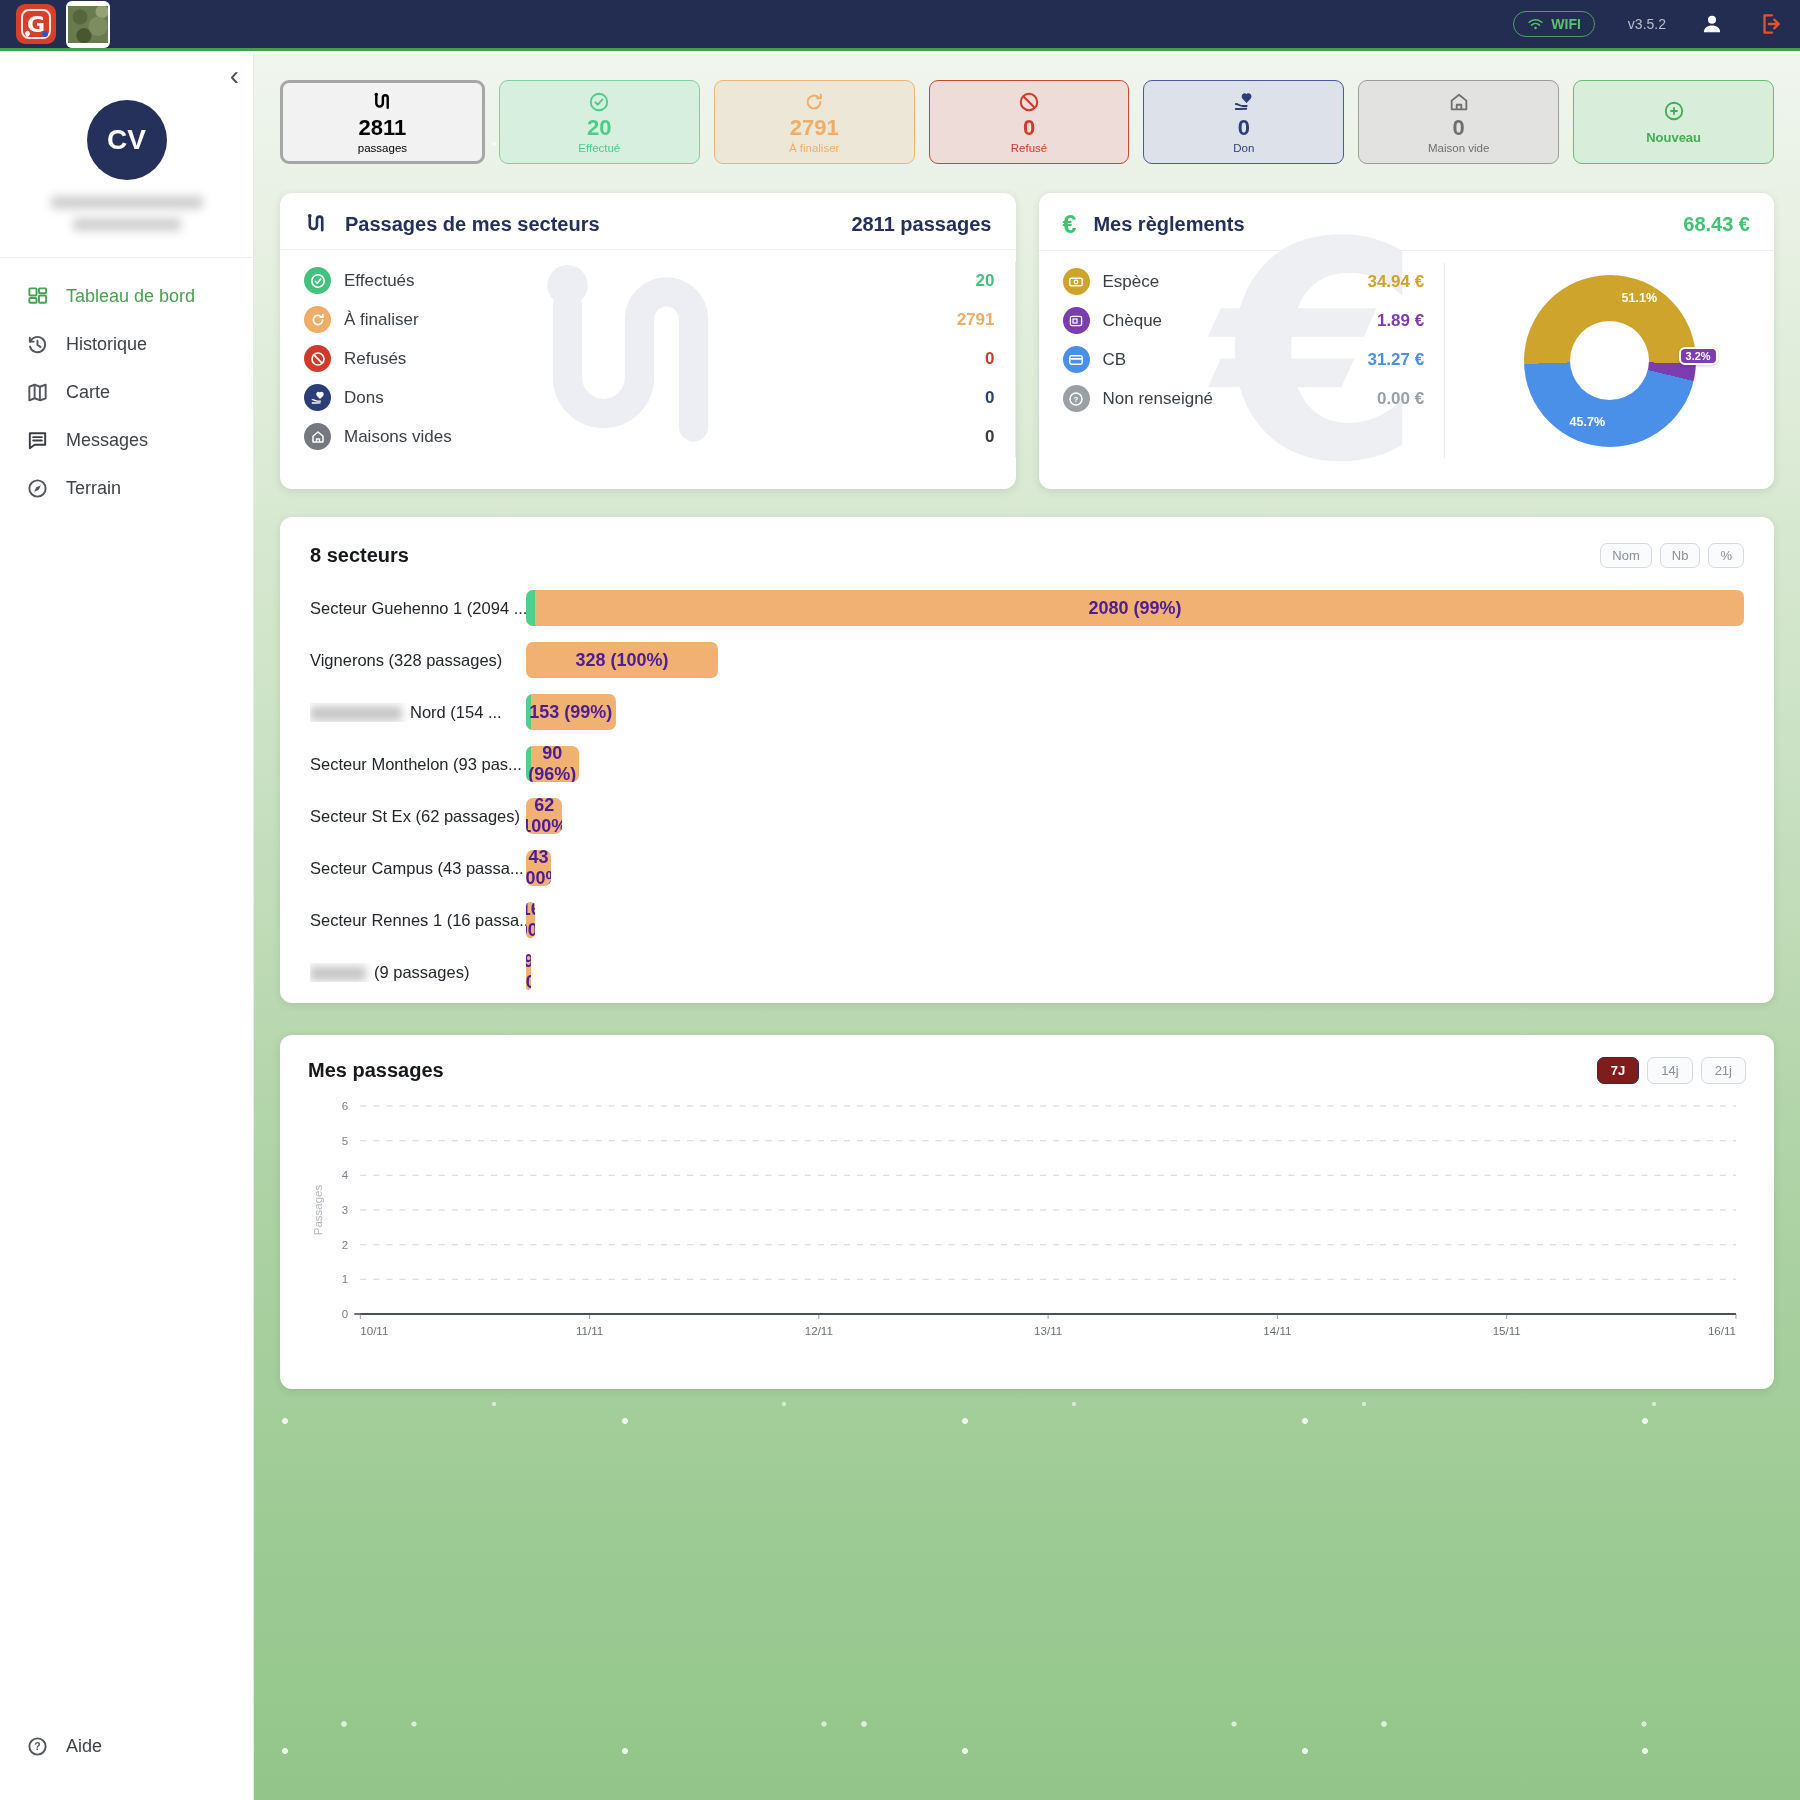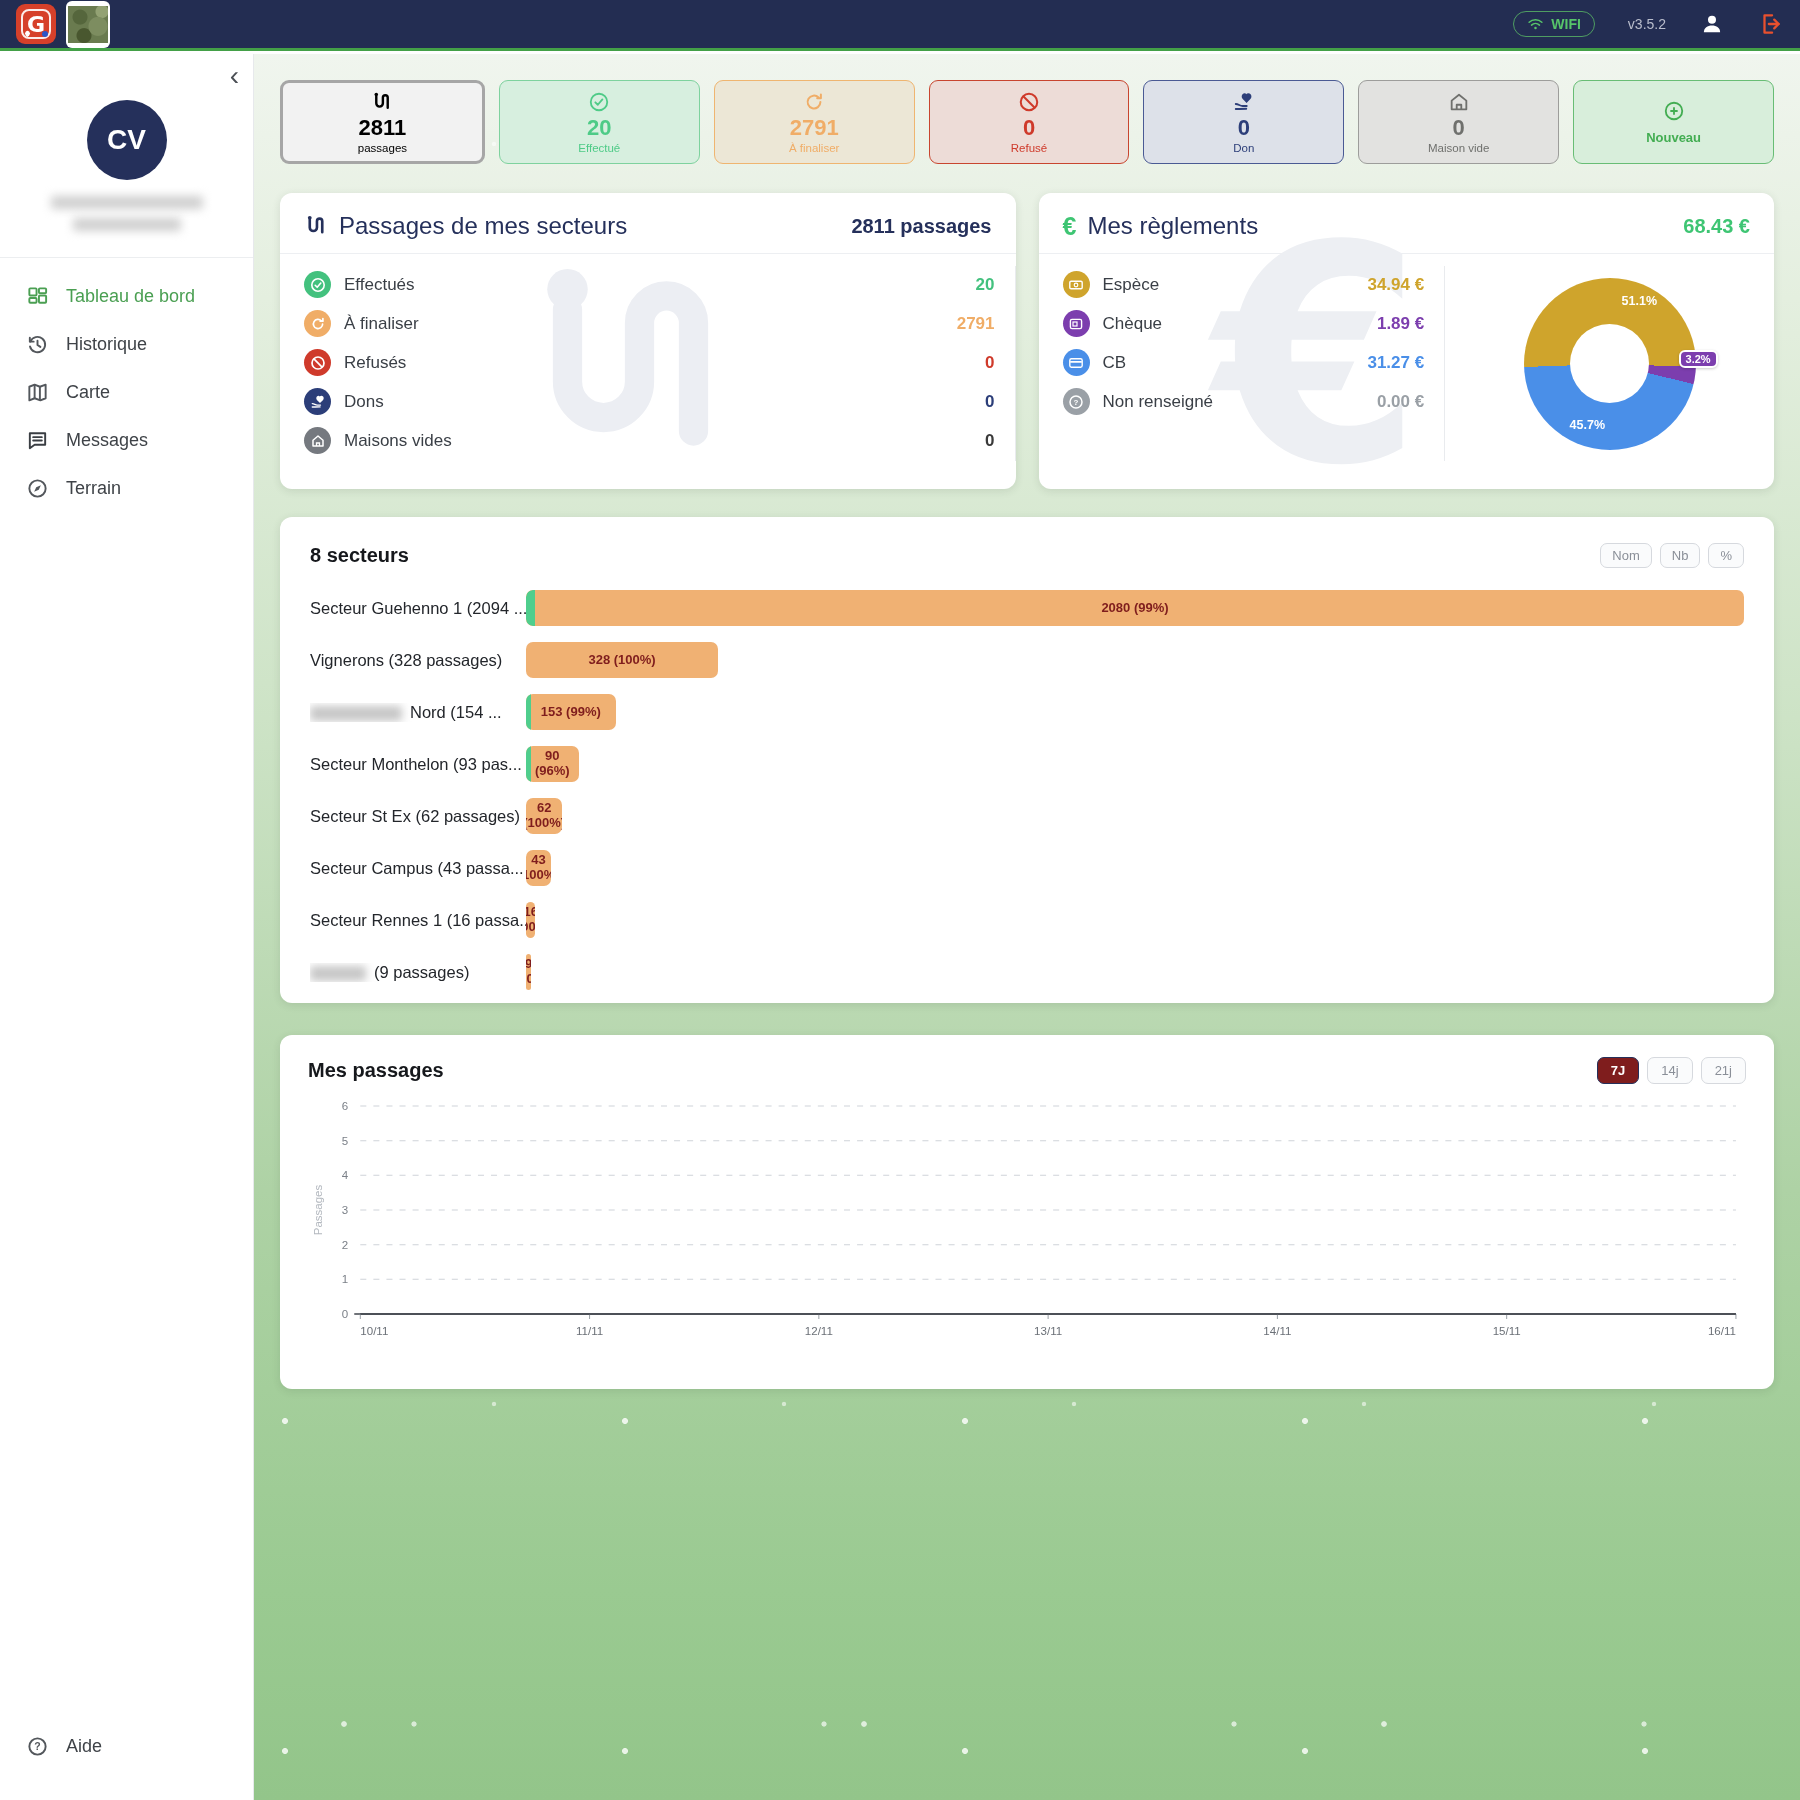--- a/index.html
+++ b/index.html
@@ -61,21 +61,21 @@
   .stat .v,.stat .l,.stat .ic{color:inherit}
   .s-pass .ic,.s-pass .v,.s-pass .l{color:revert-layer}
   
   .card{background:#fff;border-radius:12px;box-shadow:0 2px 9px rgba(40,60,40,.12)}
   .two-cards{display:flex;gap:23px;margin-bottom:28px}
   .half-card{flex:1;height:296px;box-sizing:border-box;overflow:hidden}
   .card-head{display:flex;align-items:center;padding:19px 24px 13px;border-bottom:1px solid #edeff2}
   .head-ic{color:#25305b;display:flex;align-items:center}
   .head-ic svg{width:24px;height:24px}
   .euro-ic{color:#3ec573;font-size:25px;font-weight:bold;line-height:1}
-  .card-title{font-size:24px;font-weight:normal;color:#25305b;margin-left:11px;flex:1}
+  .card-title{font-size:20px;font-weight:bold;color:#25305b;margin-left:17px;flex:1}
   .card-total{font-size:20px;font-weight:bold;color:#25305b}
   .total-green{color:#3ec573}
   .card-body{display:flex;position:relative;height:219px}
   .list-col{flex:1.1;padding:17px 20px 0 24px;position:relative;z-index:2}
   .vdiv{width:1px;background:#e9ebee;margin:12px 0;position:relative;z-index:2}
   .chart-col{flex:1;display:flex;align-items:center;justify-content:center;position:relative;z-index:2}
   .lrow{display:flex;align-items:center;margin-bottom:12px}
   .lic{width:27px;height:27px;border-radius:50%;display:flex;align-items:center;justify-content:center;flex-shrink:0}
   .lic svg{width:16px;height:16px}
   .llabel{font-size:17px;color:#3a3f46;margin-left:13px;flex:1}
@@ -100,21 +100,21 @@
   .secteurs-card{height:486px;box-sizing:border-box;padding:26px 30px;margin-bottom:32px}
   .sec-head{display:flex;align-items:center;margin-bottom:22px}
   .sec-title{font-size:20px;font-weight:bold;color:#16181c;flex:1}
   .sort-btn{border:1px solid #d6d9de;background:#fafbfc;border-radius:7px;padding:4px 11px;font-size:13px;color:#8a8f98;margin-left:8px;cursor:pointer}
   .sec-row{display:flex;align-items:center;height:36px;margin-bottom:16px}
   .sec-label{width:216px;font-size:16.5px;color:#23262b;white-space:nowrap;overflow:hidden;flex-shrink:0}
   .blur-chip{display:inline-block;height:15px;background:#c6c6c6;filter:blur(4px);border-radius:2px;vertical-align:middle;margin-right:8px}
   .sec-barzone{flex:1;height:36px;position:relative}
   .sec-bar{position:absolute;left:0;top:0;height:100%;background:#f0b173;border-radius:7px;display:flex;align-items:center;justify-content:center;overflow:hidden;box-sizing:border-box}
   .sec-green{position:absolute;left:0;top:0;bottom:0;background:#4fce8d;border-radius:7px 0 0 7px}
-  .sec-bar span{color:#7f1d1d;font-size:13px;font-weight:bold;line-height:1.15;text-align:center;position:relative;z-index:2;padding:0 2px}
+  .sec-bar span{color:#4c1d95;font-size:18px;font-weight:bold;line-height:1.15;text-align:center;position:relative;z-index:2;padding:0 2px}
   
   .chart-card{height:354px;box-sizing:border-box;padding:22px 28px}
   .chart-head{display:flex;align-items:center;margin-bottom:10px}
   .chart-title{font-size:20px;font-weight:bold;color:#16181c;flex:1}
   .pbtn{border:1px solid #d6d9de;background:#fafbfc;border-radius:7px;padding:5px 13px;font-size:13px;color:#8a8f98;margin-left:8px;cursor:pointer}
   .pbtn.active{background:#7f1d1d;border-color:#25305b;color:#fff;font-weight:bold}
   #line-chart{width:100%;height:258px;display:block}
 </style>
 </head>
 <body>

